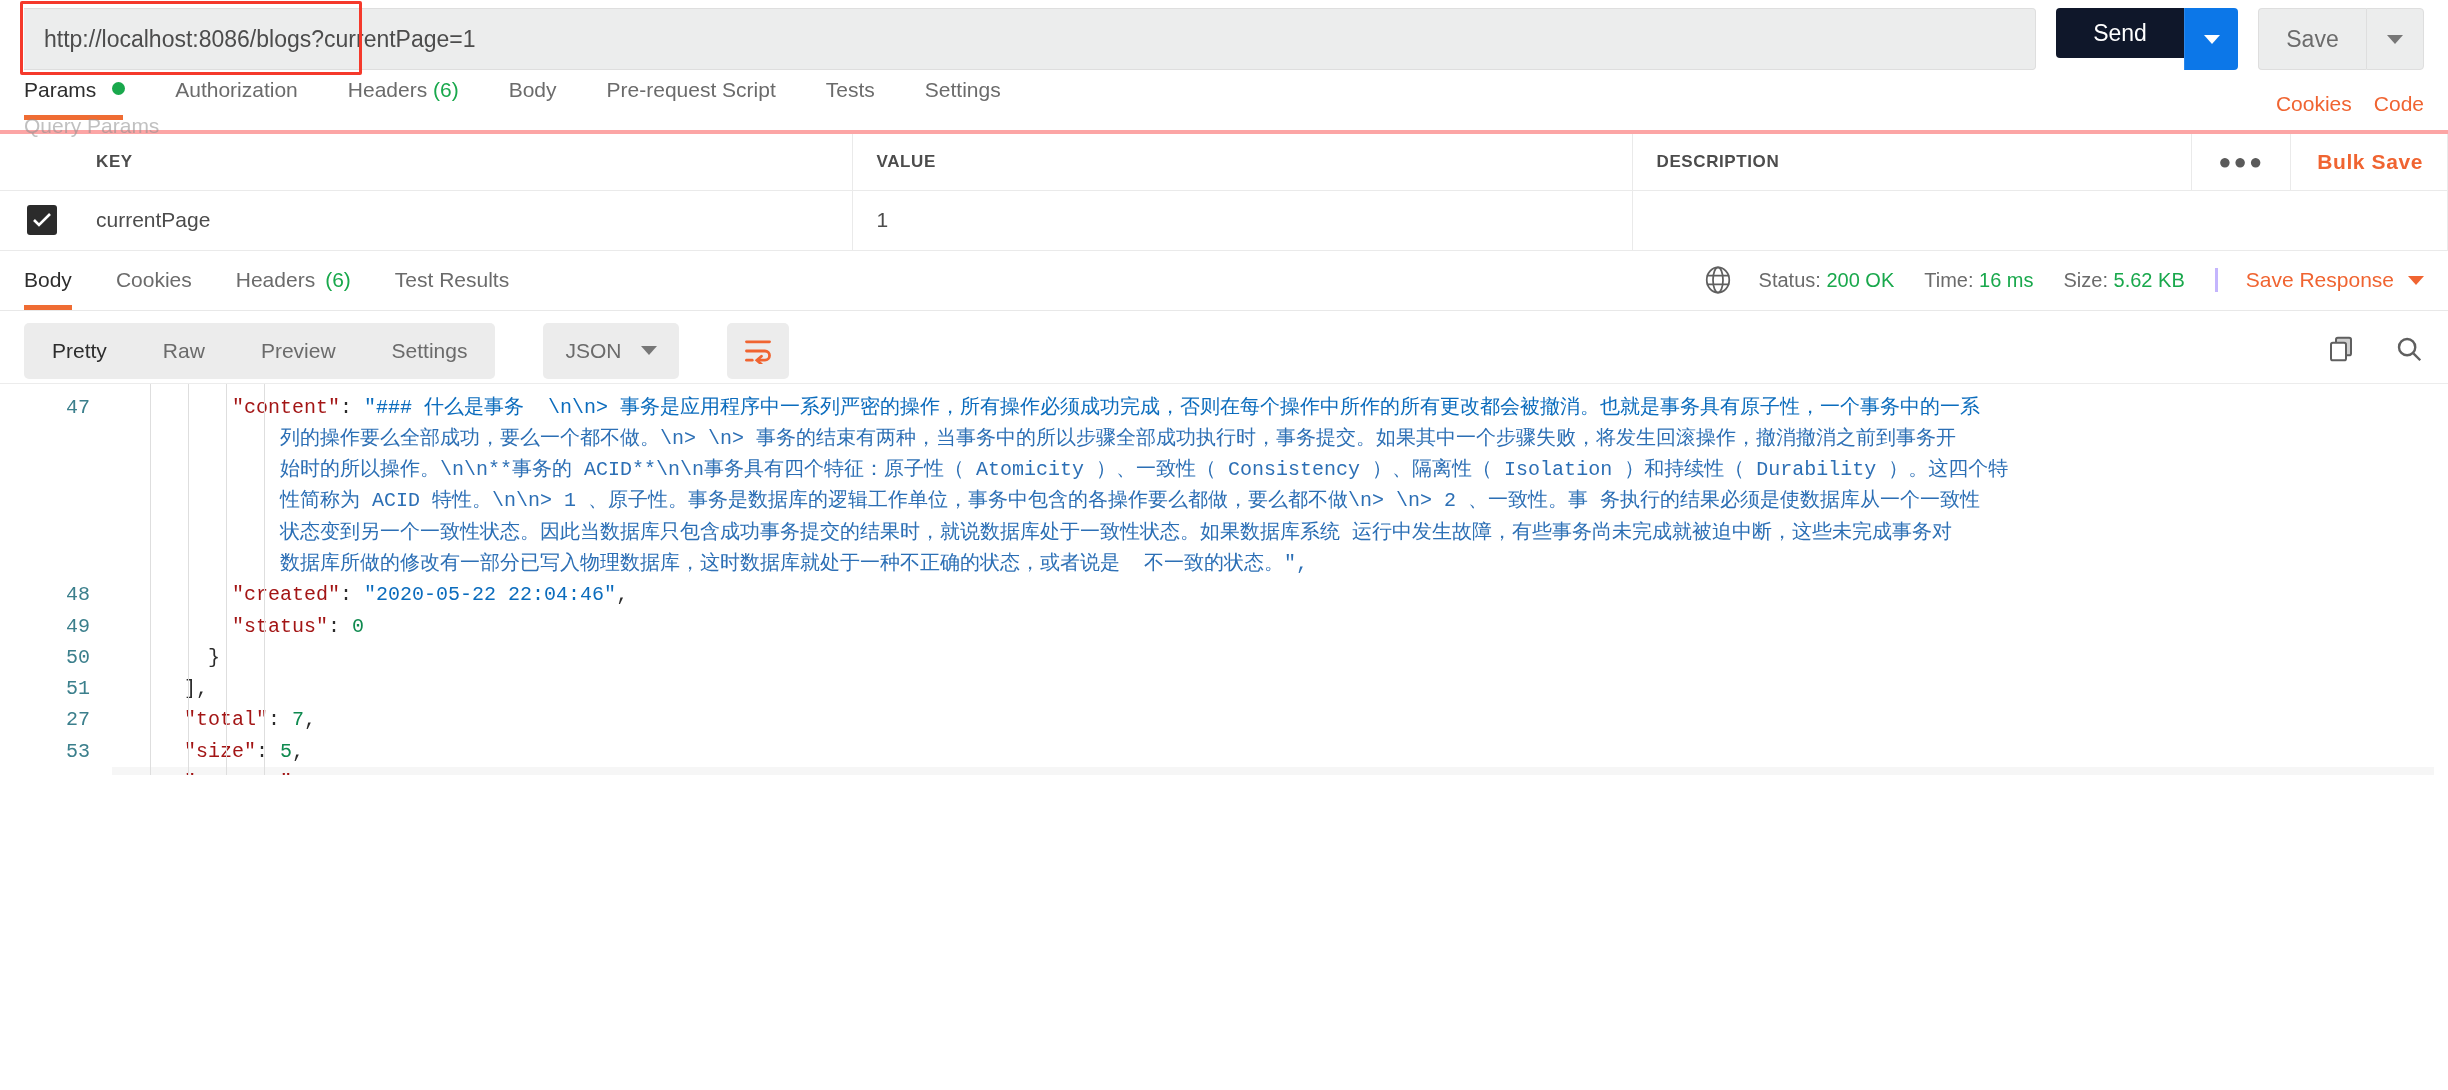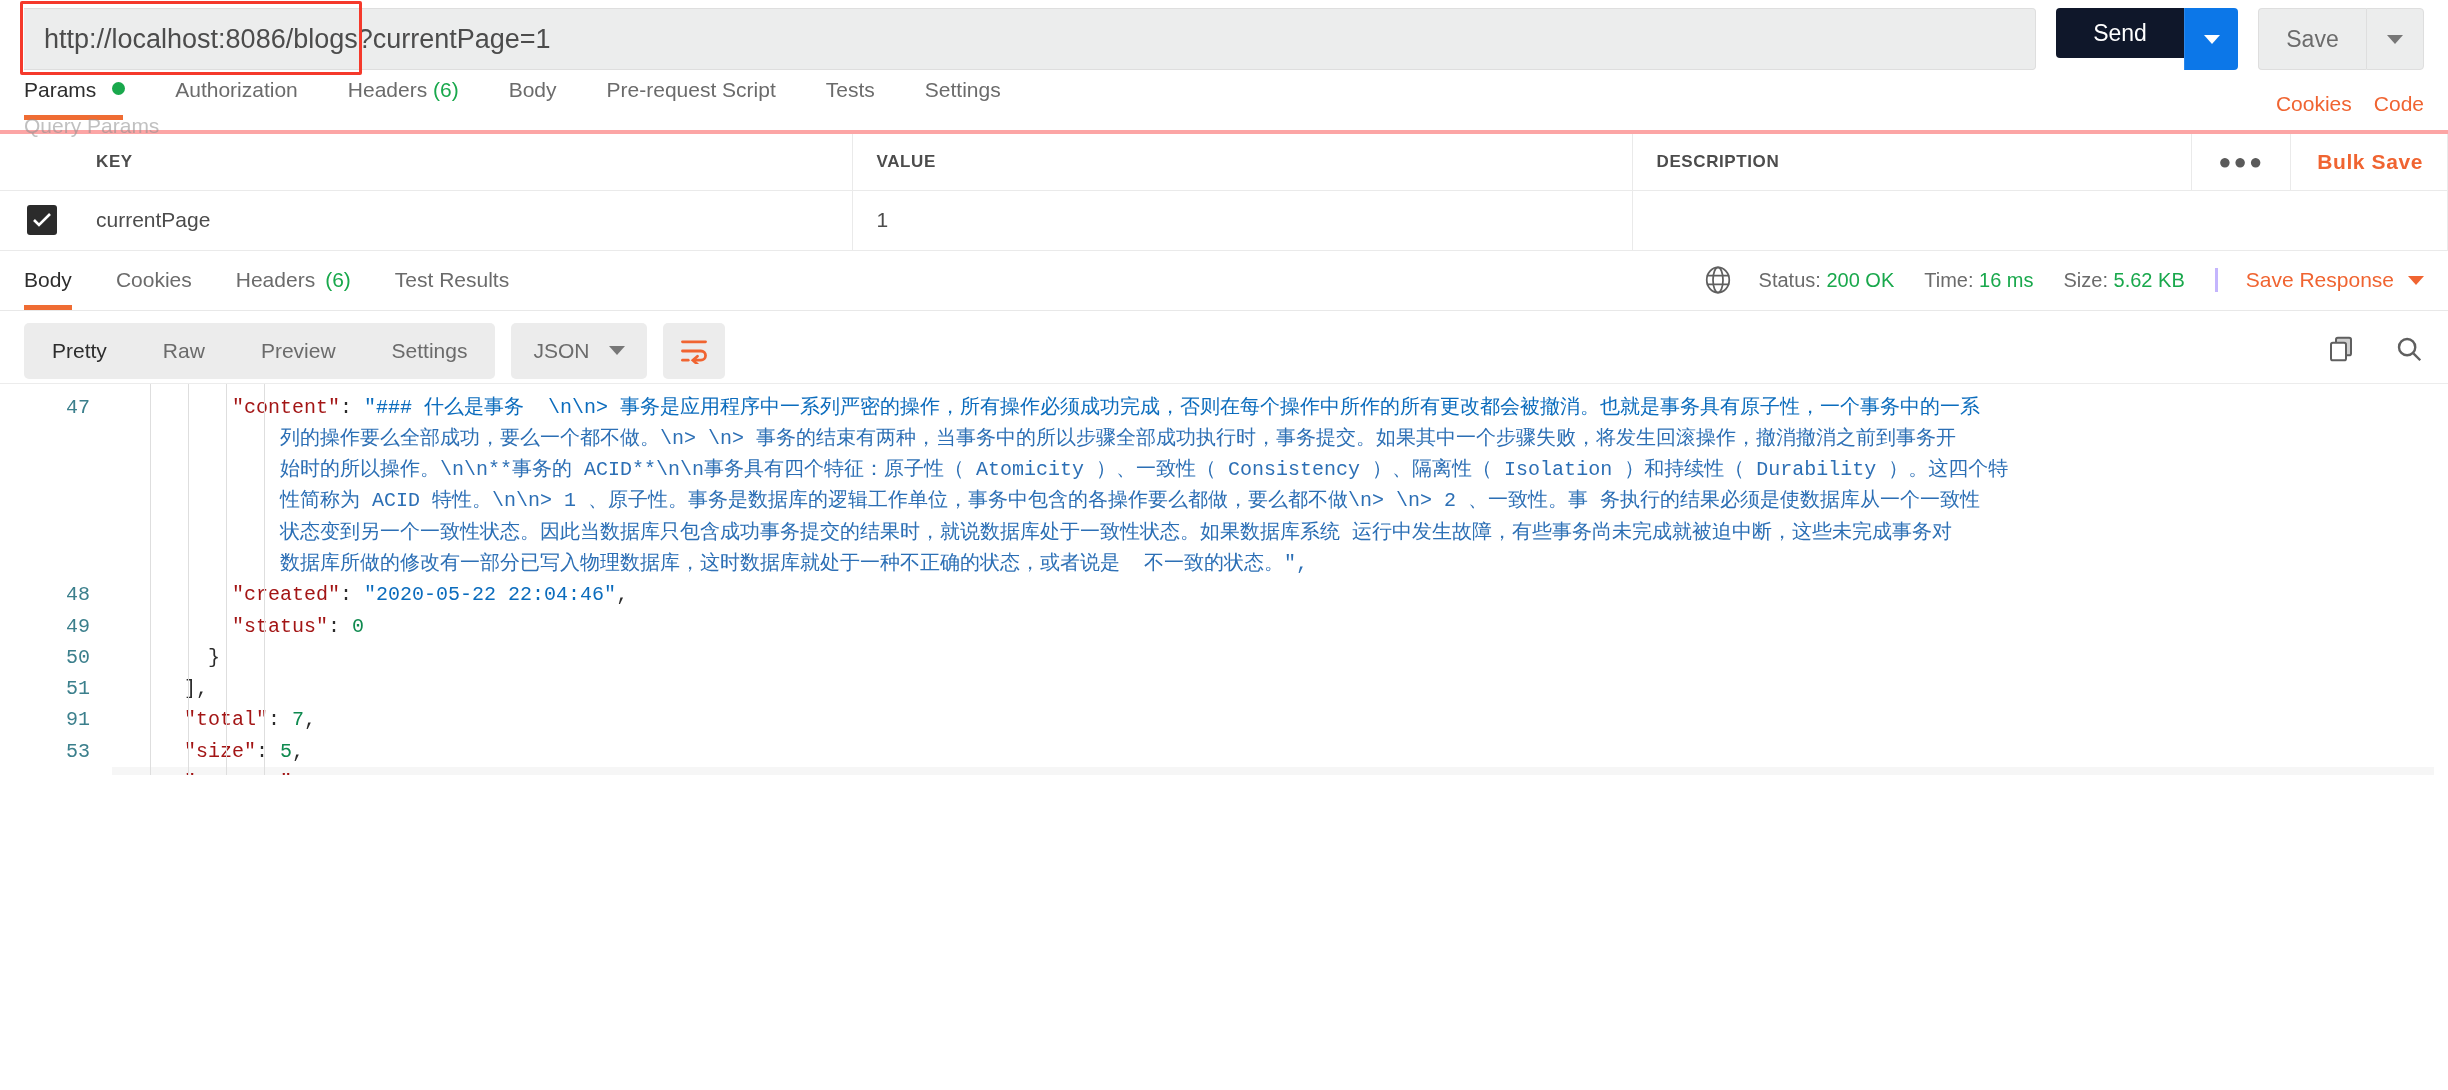--- a/index.html
+++ b/index.html
@@ -32,21 +32,21 @@
   .caret { width:0;height:0;border-left:8px solid transparent;border-right:8px solid transparent;border-top:9px solid #777; }
   .caret.white { border-top-color:#fff; }
 
   .url-wrap { position: relative; flex: 1; height: 62px; }
   .url-input {
     width: 100%; height: 62px;
     background: #eceded;
     border: 1px solid #dedede; border-left: none;
     border-radius: 0 4px 4px 0;
     font-family: "Liberation Sans", sans-serif;
-    font-size: 27px; color: #4c4c4c;
+    font-size: 23px; color: #4c4c4c;
     padding: 0 20px;
     outline: none;
   }
   .url-highlight {
     position: absolute; left: -4px; top: -7px;
     width: 342px; height: 74px;
     border: 3px solid #f5392b;
     pointer-events: none;
     border-radius: 2px;
   }
@@ -137,21 +137,21 @@
   .restab.active { color:#2d2d2d; }
   .restab.active::after { content:""; position:absolute; left:0; right:0; bottom:0; height:5px; background:#ef6c33; }
   .res-right { position:absolute; right:24px; display:flex; align-items:center; gap:0; }
   .globe { margin-right: 26px; display:flex; align-items:center; }
   .meta { font-size:20px; color:#6b6b6b; margin-right:30px; white-space:nowrap; }
   .meta b { color:#19a84c; font-weight:normal; }
   .save-resp { color:#f06431; font-size:21px; display:flex; align-items:center; gap:14px; border-left:3px solid #c4b5fd; padding-left:28px; cursor:pointer;}
   .caret-o { width:0;height:0;border-left:8px solid transparent;border-right:8px solid transparent;border-top:9px solid #f06431; }
 
   
-  .view-bar { display:flex; align-items:center; height:72px; padding: 8px 24px 0 24px; position:relative; }
+  .view-bar { display:flex; align-items:center; height:72px; padding: 8px 24px 0 24px; position:relative;gap:32px; }
   .seg { display:flex; background:#ececec; border-radius:5px; height:56px; align-items:center; }
   .seg .s { font-size:21px; color:#6b6b6b; padding: 0 28px; height:56px; display:flex;align-items:center; cursor:pointer;}
   .seg .s.active { color:#2d2d2d; }
   .fmt {
     margin-left:16px; display:flex; align-items:center; gap:20px;
     background:#ececec; border-radius:5px; height:56px; padding: 0 22px; cursor:pointer;
   }
   .fmt span { font-size:21px; color:#6b6b6b; }
   .wrap-btn {
     margin-left:16px; background:#ececec; border-radius:5px; height:56px; width:62px;
@@ -362,21 +362,21 @@
         <div>47</div>
         <div></div>
         <div></div>
         <div></div>
         <div></div>
         <div></div>
         <div>48</div>
         <div>49</div>
         <div>50</div>
         <div>51</div>
-        <div>91</div>
+        <div>27</div>
         <div>53</div>
         <div>54</div>
       </div>
     <div class="guides">
       <i style="left:38px"></i>
         <i style="left:76px"></i>
         <i style="left:114px"></i>
         <i style="left:152px"></i>
     </div>
     <div class="codetext"><span class="ln"><span>          </span><span class="k">"content"</span><span class="p">: </span><span class="s">"### 什么是事务  \n\n&gt; 事务是应用程序中一系列严密的操作，所有操作必须成功完成，否则在每个操作中所作的所有更改都会被撤消。也就是事务具有原子性，一个事务中的一系</span></span><span class="ln wrapline">              列的操作要么全部成功，要么一个都不做。\n&gt; \n&gt; 事务的结束有两种，当事务中的所以步骤全部成功执行时，事务提交。如果其中一个步骤失败，将发生回滚操作，撤消撤消之前到事务开</span><span class="ln wrapline">              始时的所以操作。\n\n**事务的 ACID**\n\n事务具有四个特征：原子性（ Atomicity ）、一致性（ Consistency ）、隔离性（ Isolation ）和持续性（ Durability ）。这四个特</span><span class="ln wrapline">              性简称为 ACID 特性。\n\n&gt; 1 、原子性。事务是数据库的逻辑工作单位，事务中包含的各操作要么都做，要么都不做\n&gt; \n&gt; 2 、一致性。事 务执行的结果必须是使数据库从一个一致性</span><span class="ln wrapline">              状态变到另一个一致性状态。因此当数据库只包含成功事务提交的结果时，就说数据库处于一致性状态。如果数据库系统 运行中发生故障，有些事务尚未完成就被迫中断，这些未完成事务对</span><span class="ln wrapline">              数据库所做的修改有一部分已写入物理数据库，这时数据库就处于一种不正确的状态，或者说是  不一致的状态。",</span><span class="ln"><span>          </span><span class="k">"created"</span><span class="p">: </span><span class="s">"2020-05-22 22:04:46"</span><span class="p">,</span></span><span class="ln"><span>          </span><span class="k">"status"</span><span class="p">: </span><span class="n">0</span></span><span class="ln"><span>        </span><span class="p">}</span></span><span class="ln"><span>      </span><span class="p">],</span></span><span class="ln"><span>      </span><span class="k">"total"</span><span class="p">: </span><span class="n">7</span><span class="p">,</span></span><span class="ln"><span>      </span><span class="k">"size"</span><span class="p">: </span><span class="n">5</span><span class="p">,</span></span><span class="ln hl-row"><span>      </span><span class="k">"current"</span><span class="p">: </span><span class="n">1</span><span class="p">,</span></span></div>

